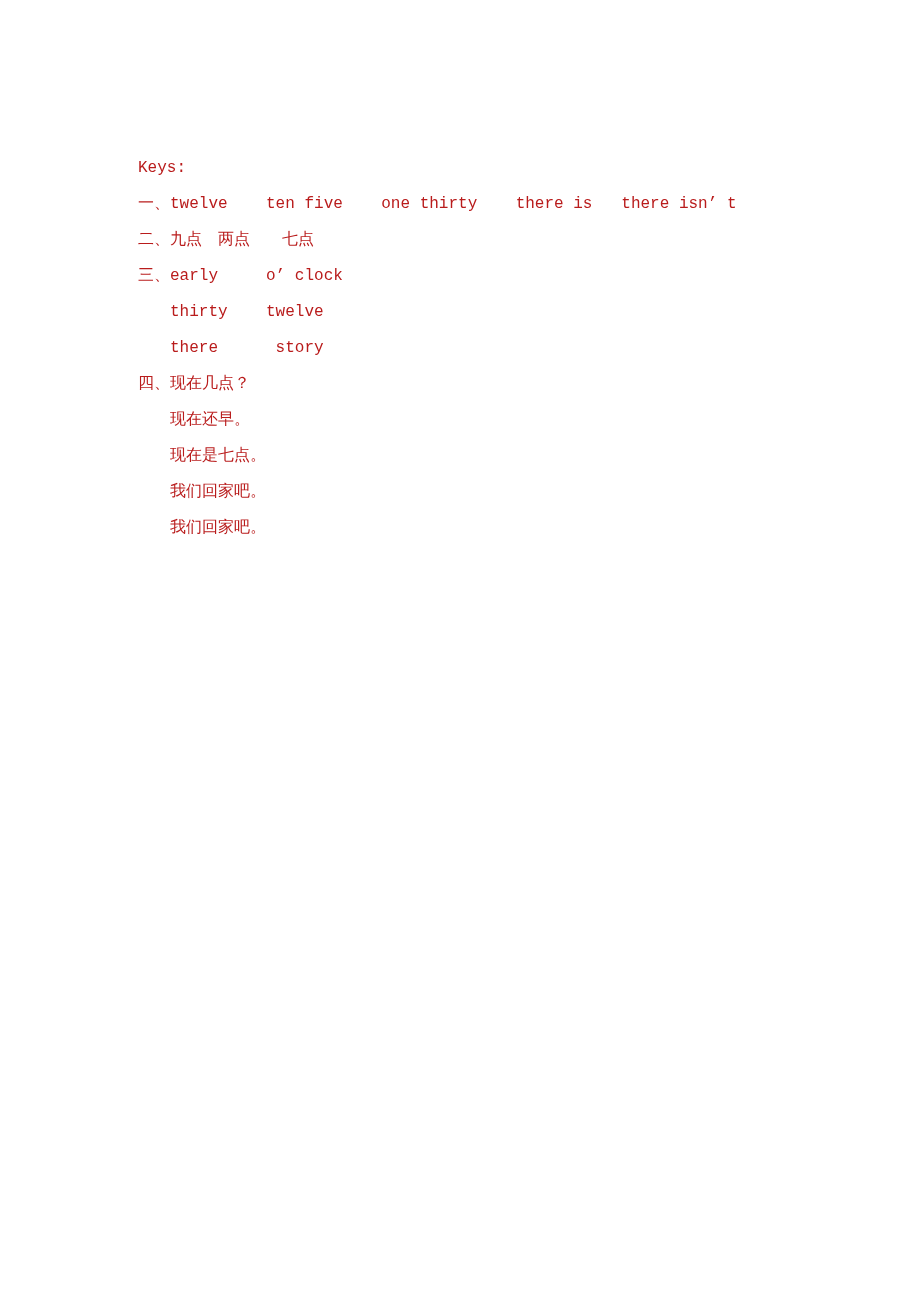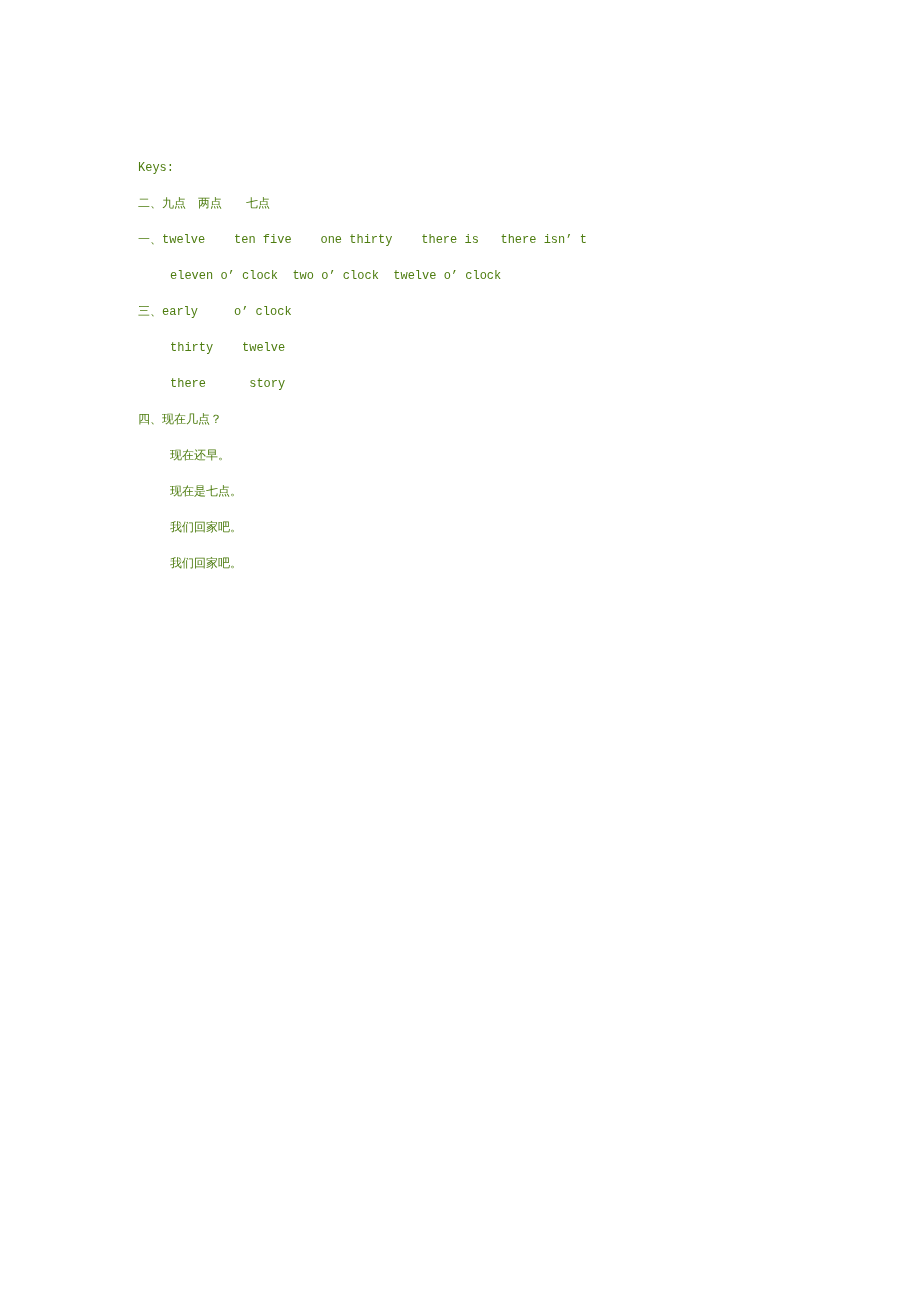--- a/index.html
+++ b/index.html
@@ -12,22 +12,22 @@
     width: 920px;
     height: 1302px;
     background: #ffffff;
     overflow: hidden;
   }
   .content {
     position: absolute;
     left: 138px;
     top: 150px;
     font-family: "Liberation Mono", "DejaVu Sans Mono", monospace;
-    font-size: 12px;
-    color: #4d7c0f;
+    font-size: 16px;
+    color: #b91c1c;
   }
   .line {
     height: 36px;
     line-height: 36px;
     white-space: pre;
   }
   .indent {
     padding-left: 32px;
   }
   .label {
@@ -35,24 +35,23 @@
   }
 </style>
 </head>
 <body>
 
 <div class="sheet">
   <div class="content">
 
     <div class="line">Keys:</div>
 
+    <div class="line"><span class="label">一、</span><span>twelve    ten five    one thirty    there is   there isn’ t</span></div>
+
     <div class="line"><span class="label">二、</span><span>九点　两点　　七点</span></div>
-
-    <div class="line"><span class="label">一、</span><span>twelve    ten five    one thirty    there is   there isn’ t</span></div>
-    <div class="line indent">eleven o’ clock  two o’ clock  twelve o’ clock</div>
 
     <div class="line"><span class="label">三、</span><span>early     o’ clock</span></div>
     <div class="line indent">thirty    twelve</div>
     <div class="line indent">there      story</div>
 
     <div class="line"><span class="label">四、</span><span>现在几点？</span></div>
     <div class="line indent">现在还早。</div>
     <div class="line indent">现在是七点。</div>
     <div class="line indent">我们回家吧。</div>
     <div class="line indent">我们回家吧。</div>

